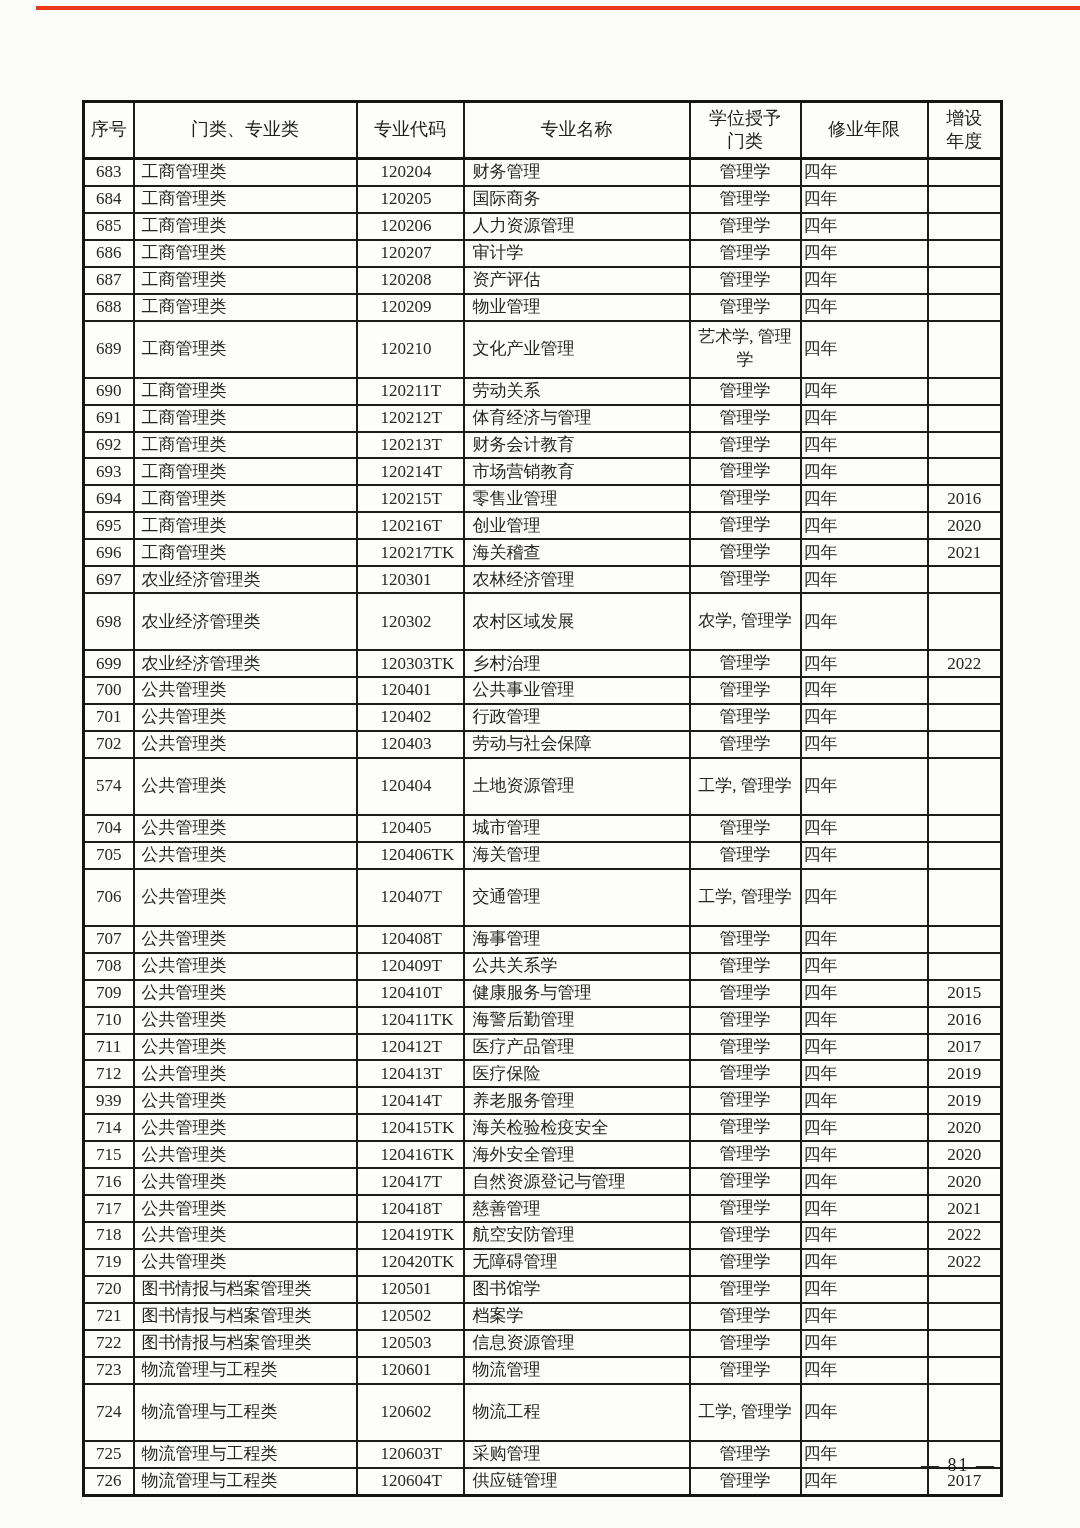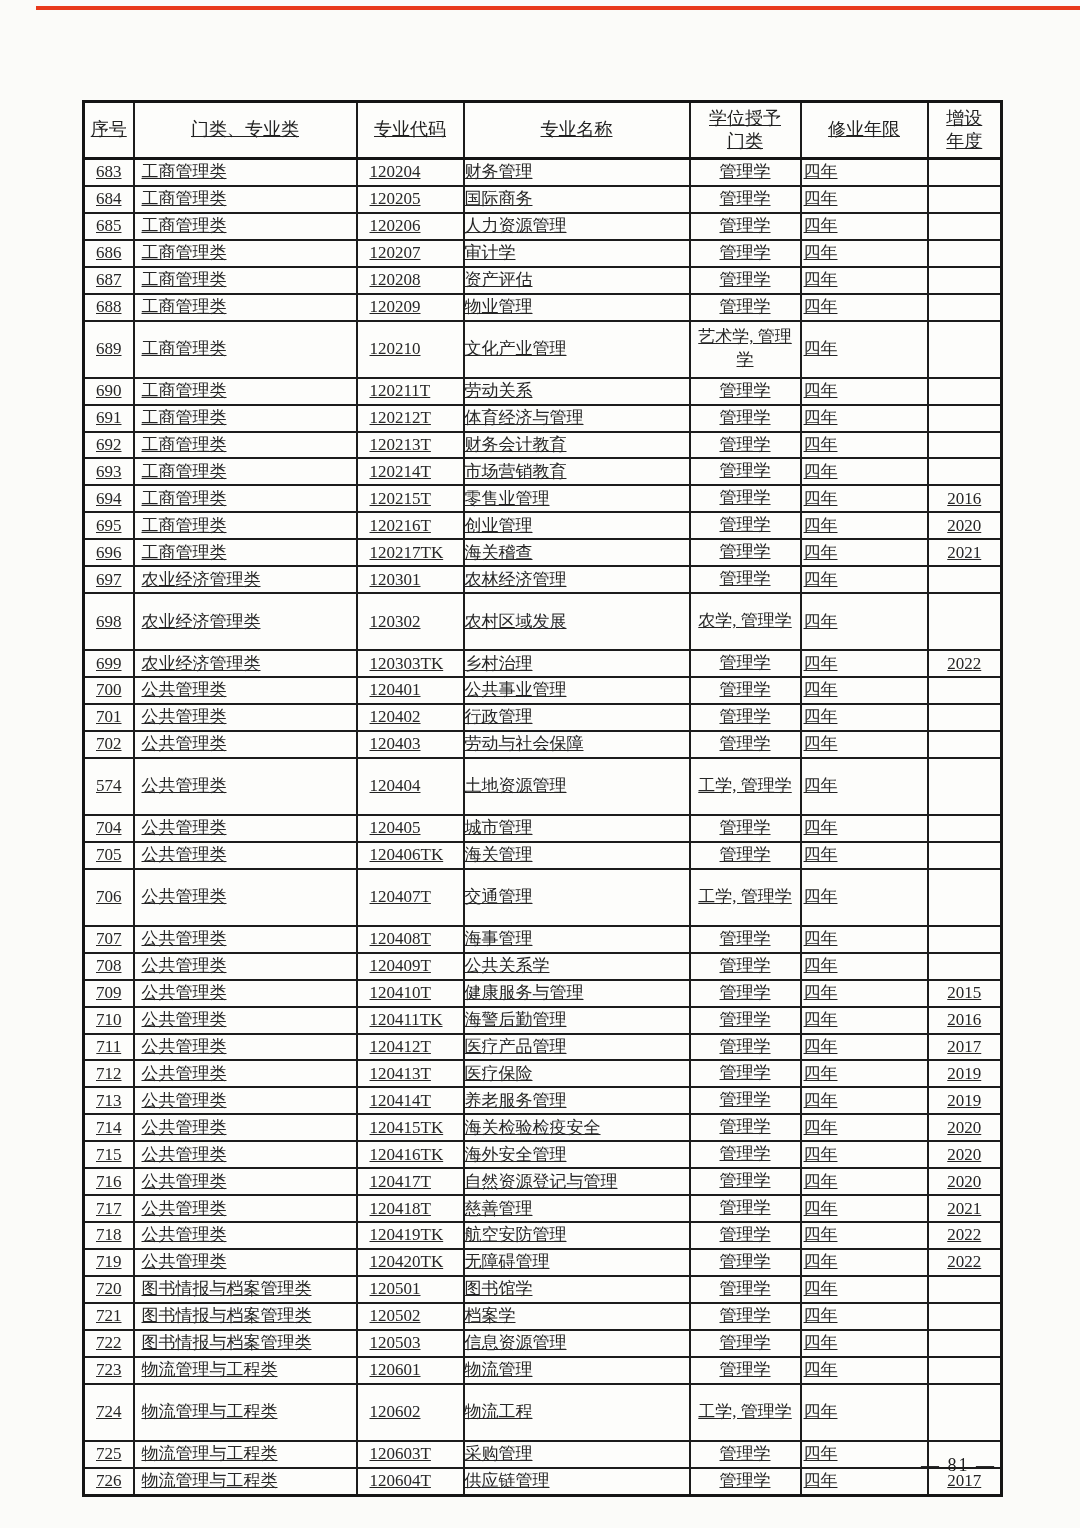--- a/index.html
+++ b/index.html
@@ -14,21 +14,20 @@
     position:absolute;top:6px;left:36px;right:0;height:4px;
     background:#e8391b;
   }
   .table-wrap{
     position:absolute;left:82px;top:100px;width:918px;
   }
   table{
     border-collapse:collapse;table-layout:fixed;width:918px;
     border:3px solid #151515;
     background:#fdfdfb;
-    text-decoration:underline;
   }
   col.c-no{width:50px;}
   col.c-cat{width:223px;}
   col.c-code{width:107px;}
   col.c-name{width:226px;}
   col.c-deg{width:111px;}
   col.c-yr{width:127px;}
   col.c-add{width:74px;}
   th,td{
     border:2px solid #1c1c1c;
@@ -45,22 +44,22 @@
     text-align:center;
     white-space:pre-line;
     font-size:18px;
     color:#1f1f1f;
     border-bottom:3px solid #151515;
   }
   tbody tr{height:25px;}
   tbody tr.tall{height:57px;}
   td.a-no{text-align:center;}
   td.a-cat{text-align:left;padding-left:7px;}
-  td.a-code{text-align:left;padding-left:12px;}
-  td.a-name{text-align:left;padding-left:0;}
+  td.a-code{text-align:left;padding-left:23px;}
+  td.a-name{text-align:left;padding-left:8px;}
   td.a-deg{text-align:center;line-height:1.35;}
   td.a-yr{text-align:left;}
   td.a-add{text-align:center;}
   .page-number{
     position:absolute;top:1455px;right:84px;
     font-size:18px;color:#1d1d1d;letter-spacing:2px;
   }
 </style>
 </head>
 <body>
@@ -356,21 +355,21 @@
         <tr>
     <td class="a-no">712</td>
     <td class="a-cat">公共管理类</td>
     <td class="a-code">120413T</td>
     <td class="a-name">医疗保险</td>
     <td class="a-deg">管理学</td>
     <td class="a-yr">四年</td>
     <td class="a-add">2019</td>
   </tr>
         <tr>
-    <td class="a-no">713</td>
+    <td class="a-no">939</td>
     <td class="a-cat">公共管理类</td>
     <td class="a-code">120414T</td>
     <td class="a-name">养老服务管理</td>
     <td class="a-deg">管理学</td>
     <td class="a-yr">四年</td>
     <td class="a-add">2019</td>
   </tr>
         <tr>
     <td class="a-no">714</td>
     <td class="a-cat">公共管理类</td>

